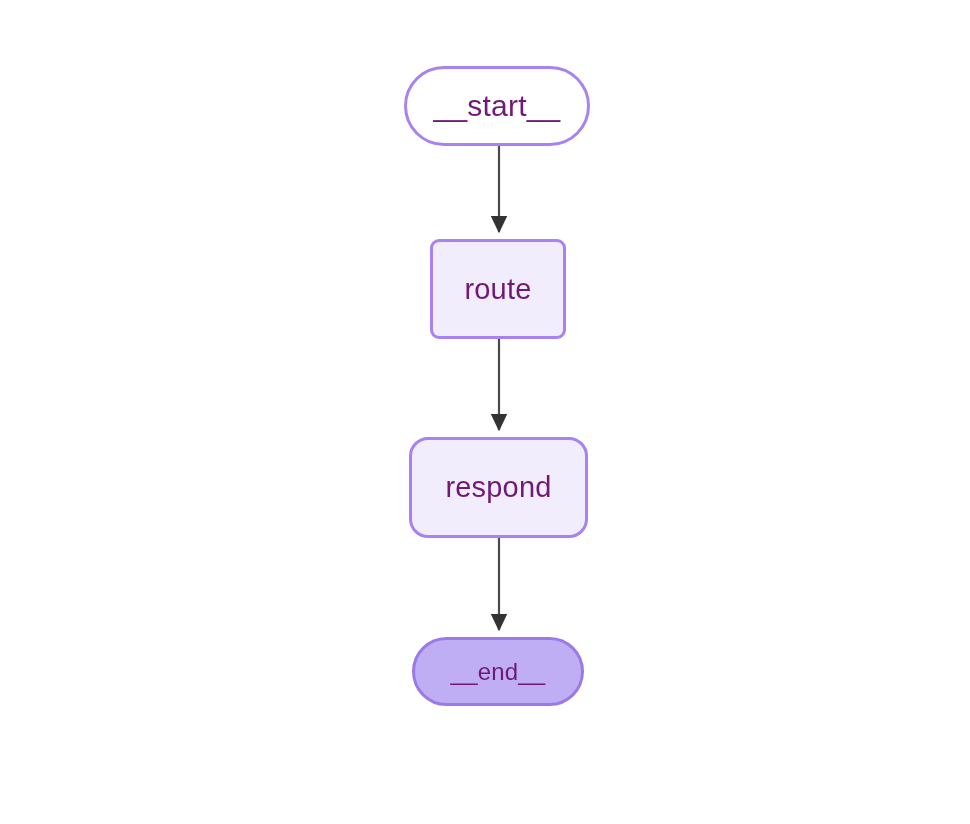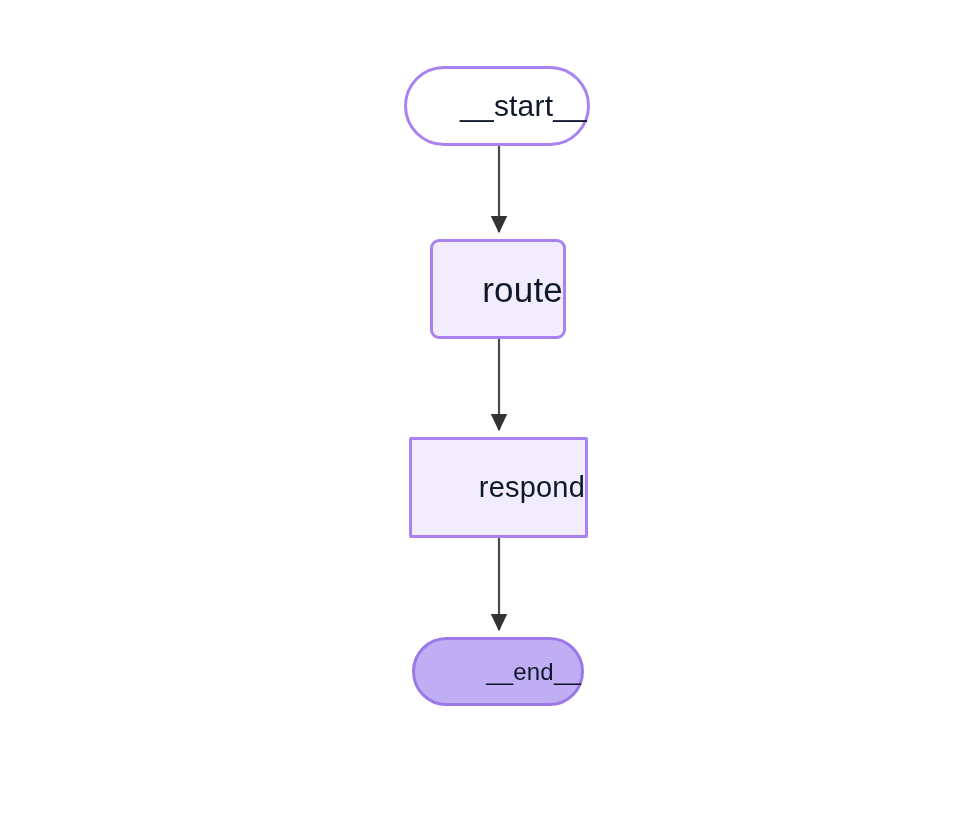--- a/index.html
+++ b/index.html
@@ -28,25 +28,25 @@
     width: 970px;
     height: 824px;
     pointer-events: none;
   }
 
   .graph-node {
     position: absolute;
     box-sizing: border-box;
     display: flex;
     align-items: center;
-    justify-content: flex-end;
+    justify-content: center;
     border-style: solid;
     text-align: center;
     white-space: pre;
-    color: #0f172a;
+    color: #701a75;
     letter-spacing: 0.2px;
   }
 
   
   .node-start {
     left: 404px;
     top: 66px;
     width: 186px;
     height: 80px;
     background: #ffffff;
@@ -59,33 +59,33 @@
   
   .node-route {
     left: 430px;
     top: 239px;
     width: 136px;
     height: 100px;
     background: #f1edfc;
     border-width: 3px;
     border-color: #a882f0;
     border-radius: 9px;
-    font-size: 35px;
+    font-size: 29px;
   }
 
   
   .node-respond {
     left: 409px;
     top: 437px;
     width: 179px;
     height: 101px;
     background: #f1edfc;
     border-width: 3px;
     border-color: #a882f0;
-    border-radius: 2px;
+    border-radius: 19px;
     font-size: 29px;
   }
 
   
   .node-end {
     left: 412px;
     top: 637px;
     width: 172px;
     height: 69px;
     background: #bfaef4;

